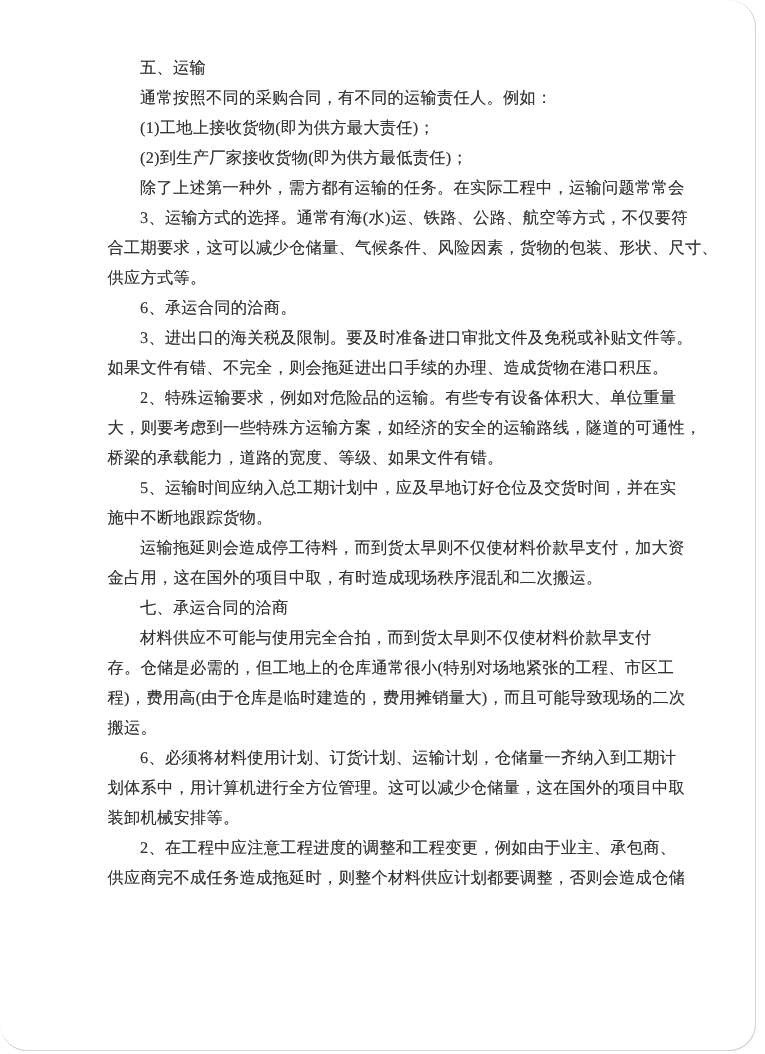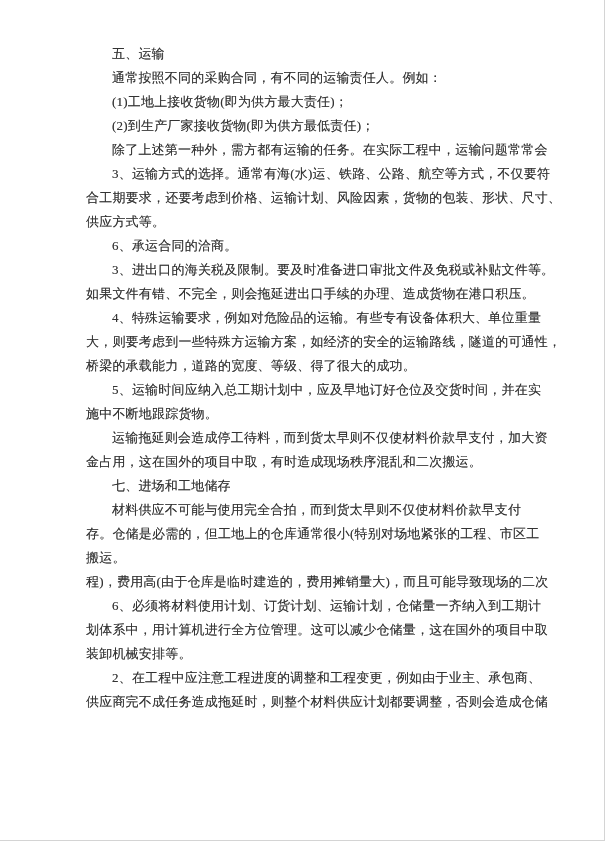--- a/index.html
+++ b/index.html
@@ -1,20 +1,20 @@
 <!DOCTYPE html>
 <html style="--page-bg: #ffffff; --text-color: #333333; --edge-color: #d4d4d4;"><head>
 <meta charset="utf-8">
 <style>
   :root {
     --page-bg: #ffffff;
     --text-color: #333333;
     --edge-color: #d4d4d4;
   }
-  * { margin: 0; padding: 0; box-sizing: border-box; }
+  * { margin: 0; padding: 0; box-sizing: border-box; border-radius: 22px; }
   html, body {
     width: 612px;
     background: var(--page-bg);
     font-family: "Liberation Serif", "DejaVu Serif", serif;
   }
   .viewport {
     position: relative;
     width: 612px;
     height: 843px;
     background: var(--page-bg);
@@ -53,37 +53,37 @@
 
 <div class="viewport">
   <div class="page">
     <div class="content" id="doc-lines">
         <div class="line indent">五、运输</div>
         <div class="line indent">通常按照不同的采购合同，有不同的运输责任人。例如：</div>
         <div class="line indent">(1)工地上接收货物(即为供方最大责任)；</div>
         <div class="line indent">(2)到生产厂家接收货物(即为供方最低责任)；</div>
         <div class="line indent">除了上述第一种外，需方都有运输的任务。在实际工程中，运输问题常常会</div>
         <div class="line indent">3、运输方式的选择。通常有海(水)运、铁路、公路、航空等方式，不仅要符</div>
-        <div class="line">合工期要求，还要考虑到价格、运输计划、风险因素，货物的包装、形状、尺寸、</div>
+        <div class="line">合工期要求，这可以减少仓储量、气候条件、风险因素，货物的包装、形状、尺寸、</div>
         <div class="line">供应方式等。</div>
         <div class="line indent">6、承运合同的洽商。</div>
         <div class="line indent">3、进出口的海关税及限制。要及时准备进口审批文件及免税或补贴文件等。</div>
         <div class="line">如果文件有错、不完全，则会拖延进出口手续的办理、造成货物在港口积压。</div>
-        <div class="line indent">4、特殊运输要求，例如对危险品的运输。有些专有设备体积大、单位重量</div>
+        <div class="line indent">2、特殊运输要求，例如对危险品的运输。有些专有设备体积大、单位重量</div>
         <div class="line">大，则要考虑到一些特殊方运输方案，如经济的安全的运输路线，隧道的可通性，</div>
-        <div class="line">桥梁的承载能力，道路的宽度、等级、得了很大的成功。</div>
+        <div class="line">桥梁的承载能力，道路的宽度、等级、如果文件有错。</div>
         <div class="line indent">5、运输时间应纳入总工期计划中，应及早地订好仓位及交货时间，并在实</div>
         <div class="line">施中不断地跟踪货物。</div>
         <div class="line indent">运输拖延则会造成停工待料，而到货太早则不仅使材料价款早支付，加大资</div>
         <div class="line">金占用，这在国外的项目中取，有时造成现场秩序混乱和二次搬运。</div>
-        <div class="line indent">七、进场和工地储存</div>
+        <div class="line indent">七、承运合同的洽商</div>
         <div class="line indent">材料供应不可能与使用完全合拍，而到货太早则不仅使材料价款早支付</div>
         <div class="line">存。仓储是必需的，但工地上的仓库通常很小(特别对场地紧张的工程、市区工</div>
+        <div class="line">程)，费用高(由于仓库是临时建造的，费用摊销量大)，而且可能导致现场的二次</div>
         <div class="line">搬运。</div>
-        <div class="line">程)，费用高(由于仓库是临时建造的，费用摊销量大)，而且可能导致现场的二次</div>
         <div class="line indent">6、必须将材料使用计划、订货计划、运输计划，仓储量一齐纳入到工期计</div>
         <div class="line">划体系中，用计算机进行全方位管理。这可以减少仓储量，这在国外的项目中取</div>
         <div class="line">装卸机械安排等。</div>
         <div class="line indent">2、在工程中应注意工程进度的调整和工程变更，例如由于业主、承包商、</div>
         <div class="line">供应商完不成任务造成拖延时，则整个材料供应计划都要调整，否则会造成仓储</div>
       </div>
   </div>
 </div>
 
 </body></html>

